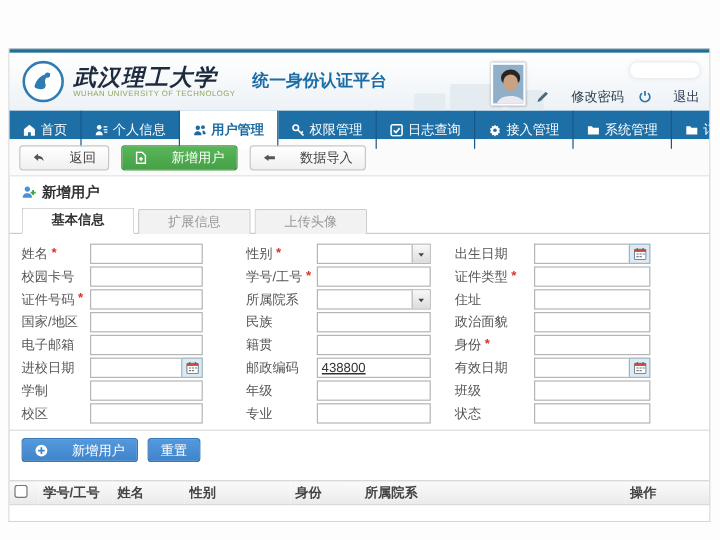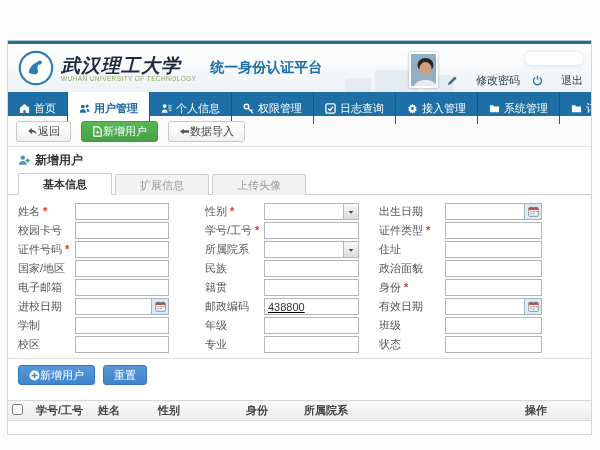--- a/index.html
+++ b/index.html
@@ -35,21 +35,21 @@
   .nav { display:flex; background:#1e6fa5; height:24px; }
   .nav-item { display:flex; align-items:center; gap:4px; padding:16px 11px; color:#fff;
               font-size:11px; border-right:1px solid #15598a; cursor:pointer; white-space:nowrap; }
   .nav-item.active { background:#fff; color:#1b6aa0; font-weight:bold; }
   .icon { display:inline-block; }
 
   
   .toolbar { height:31px; padding:5px 8px; background:#fbfbfb; border-bottom:1px solid #e3e3e3;
              display:flex; gap:10px; align-items:center; }
   .btn { height:21px; padding:0 10px; font-size:11px; border-radius:3px; display:flex;
-         align-items:center; gap:0; cursor:pointer; font-family:Liberation Serif, serif; }
+         align-items:center; gap:20px; cursor:pointer; font-family:Liberation Serif, serif; }
   .btn-default { background:linear-gradient(#fff,#f0f0f0); border:1px solid #c8c8c8; color:#444; }
   .btn-green { background:linear-gradient(#58b758,#47a047); border:1px solid #3f9a3f; color:#fff; }
   .btn-blue { height:20px; background:linear-gradient(#5598dc,#3f85cc); border:1px solid #3577b7; color:#fff; }
 
   
   .section { height:26px; padding:0 10px; display:flex; align-items:center; gap:5px;
              font-size:12px; font-weight:bold; color:#333; }
   .tabsrow { padding:0 10px; border-bottom:1px solid #ccc; display:flex; gap:3px; align-items:flex-end; }
   .tab { height:21px; line-height:20px; padding:0 24px; font-size:11px; background:#f2f2f2;
          color:#999; border:1px solid #ccc; border-bottom:none; border-radius:2px 2px 0 0;
@@ -138,36 +138,36 @@
     </div>
   </div>
 
   <div class="nav" id="nav">
       <a class="nav-item">
         <svg viewBox="0 0 12 12" width="11" height="11" fill="currentColor" class="icon">
           <path d="M6 1l5 4.2V11H7.3V7.8H4.7V11H1V5.2z"></path>
         </svg>
         <span>首页</span>
       </a>
+      <a class="nav-item">
+        <svg viewBox="0 0 12 12" width="11" height="11" fill="currentColor" class="icon">
+          <circle cx="4" cy="3.4" r="2.1"></circle>
+          <path d="M.8 10.6C.8 8 2.4 7 4 7s3.2 1 3.2 3.6z"></path>
+          <path d="M8 3h3.4M8 5.4h3.4M8.6 7.8h2.8" stroke="currentColor" stroke-width="1.1"></path>
+        </svg>
+        <span>个人信息</span>
+      </a>
       <a class="nav-item active">
         <svg viewBox="0 0 12 12" width="11" height="11" fill="currentColor" class="icon">
           <circle cx="4.2" cy="3.8" r="2"></circle>
           <path d="M.8 10.6c0-2.6 1.6-3.7 3.4-3.7s3.4 1.1 3.4 3.7z"></path>
           <circle cx="8.9" cy="3.3" r="1.7"></circle>
           <path d="M8.4 6.2c1.9.1 3 1.3 3 3.4H8.7z"></path>
         </svg>
         <span>用户管理</span>
-      </a>
-      <a class="nav-item">
-        <svg viewBox="0 0 12 12" width="11" height="11" fill="currentColor" class="icon">
-          <circle cx="4" cy="3.4" r="2.1"></circle>
-          <path d="M.8 10.6C.8 8 2.4 7 4 7s3.2 1 3.2 3.6z"></path>
-          <path d="M8 3h3.4M8 5.4h3.4M8.6 7.8h2.8" stroke="currentColor" stroke-width="1.1"></path>
-        </svg>
-        <span>个人信息</span>
       </a>
       <a class="nav-item">
         <svg viewBox="0 0 12 12" width="11" height="11" fill="currentColor" class="icon">
           <circle cx="3.8" cy="3.8" r="2.5" fill="none" stroke="currentColor" stroke-width="1.5"></circle>
           <path d="M5.6 5.6l5.2 5.2M8.6 8.6l1.6-1.5" stroke="currentColor" stroke-width="1.5" fill="none"></path>
         </svg>
         <span>权限管理</span>
       </a>
       <a class="nav-item">
         <svg viewBox="0 0 12 12" width="11" height="11" fill="currentColor" class="icon">

